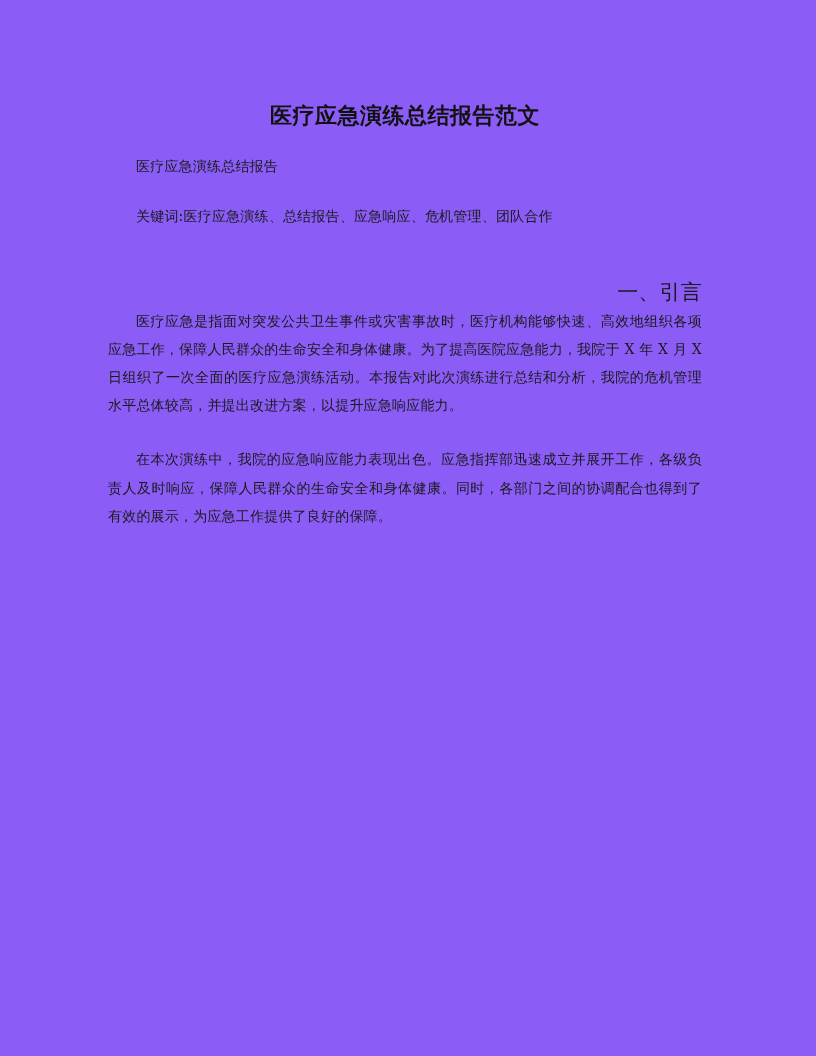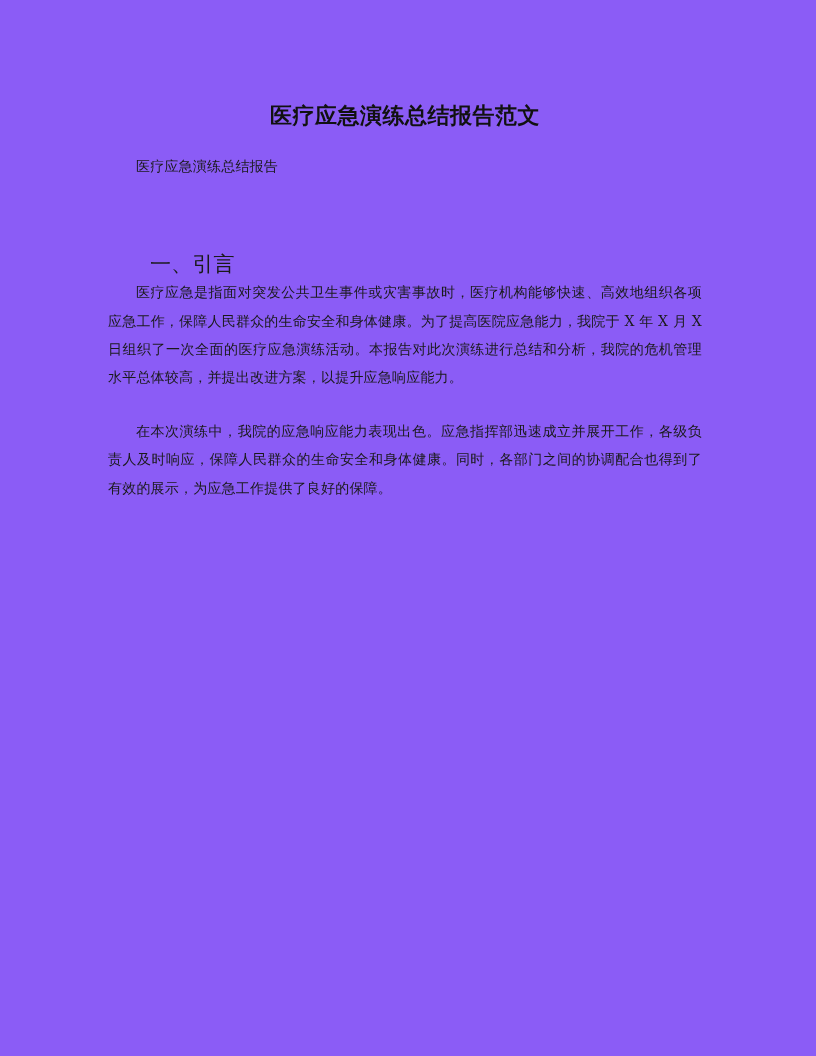--- a/index.html
+++ b/index.html
@@ -51,35 +51,37 @@
   }
   .gap-md { height: 22px; }
   .gap-lg { height: 26px; }
   .section-head {
     font-size: 21px;
     line-height: 28.2px;
     text-indent: 2em;
     margin: 0;
     color: #1a1a1a;
     letter-spacing: 0.2px;
+    text-align: right;
   }
   .block { margin: 0; }
 </style>
 </head>
 <body>
 
 <div class="page">
   <div class="content">
 
     <h1 class="doc-title">医疗应急演练总结报告范文</h1>
 
     <p class="para indent">医疗应急演练总结报告</p>
 
     <div class="gap-md"></div>
 
+    <p class="para indent">关键词:医疗应急演练、总结报告、应急响应、危机管理、团队合作</p>
 
     <div class="gap-md"></div>
 
 
     <div class="gap-lg"></div>
 
     <div class="block">
       <p class="section-head">一、引言</p>
       <p class="para indent">医疗应急是指面对突发公共卫生事件或灾害事故时，医疗机构能够快速、高效地组织各项应急工作，保障人民群众的生命安全和身体健康。为了提高医院应急能力，我院于 X 年 X 月 X 日组织了一次全面的医疗应急演练活动。本报告对此次演练进行总结和分析，我院的危机管理水平总体较高，并提出改进方案，以提升应急响应能力。</p>
     </div>

